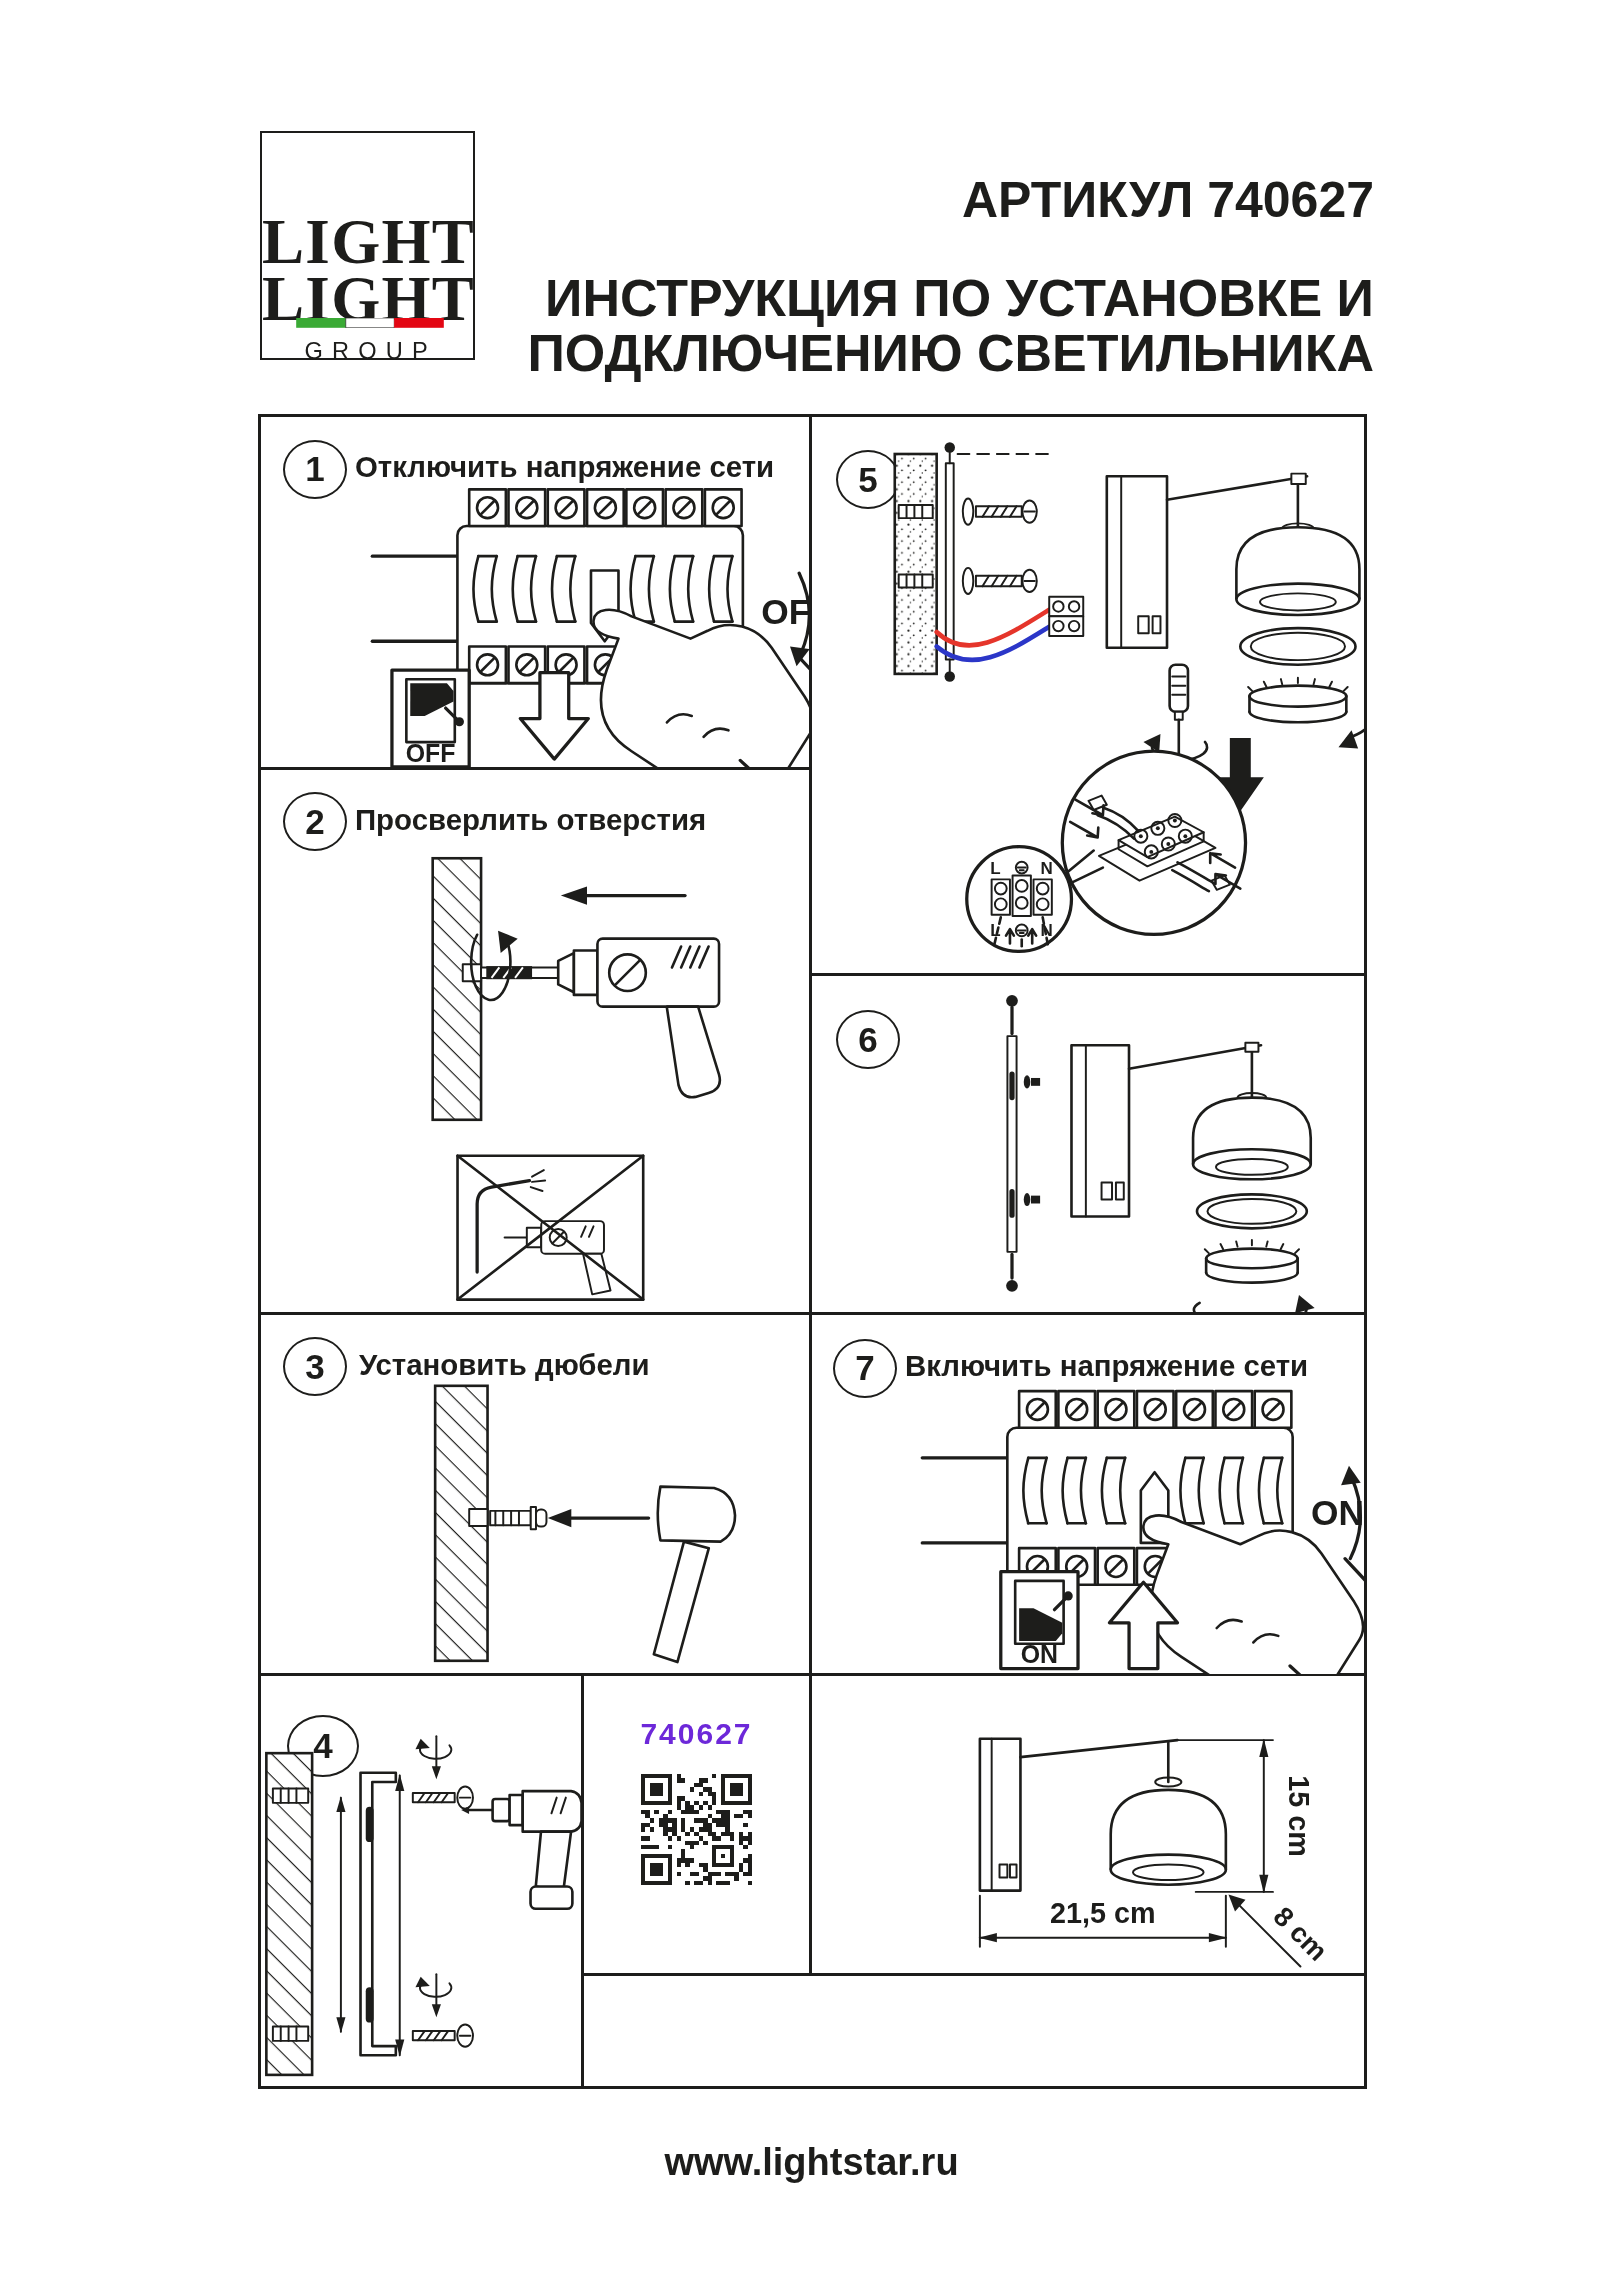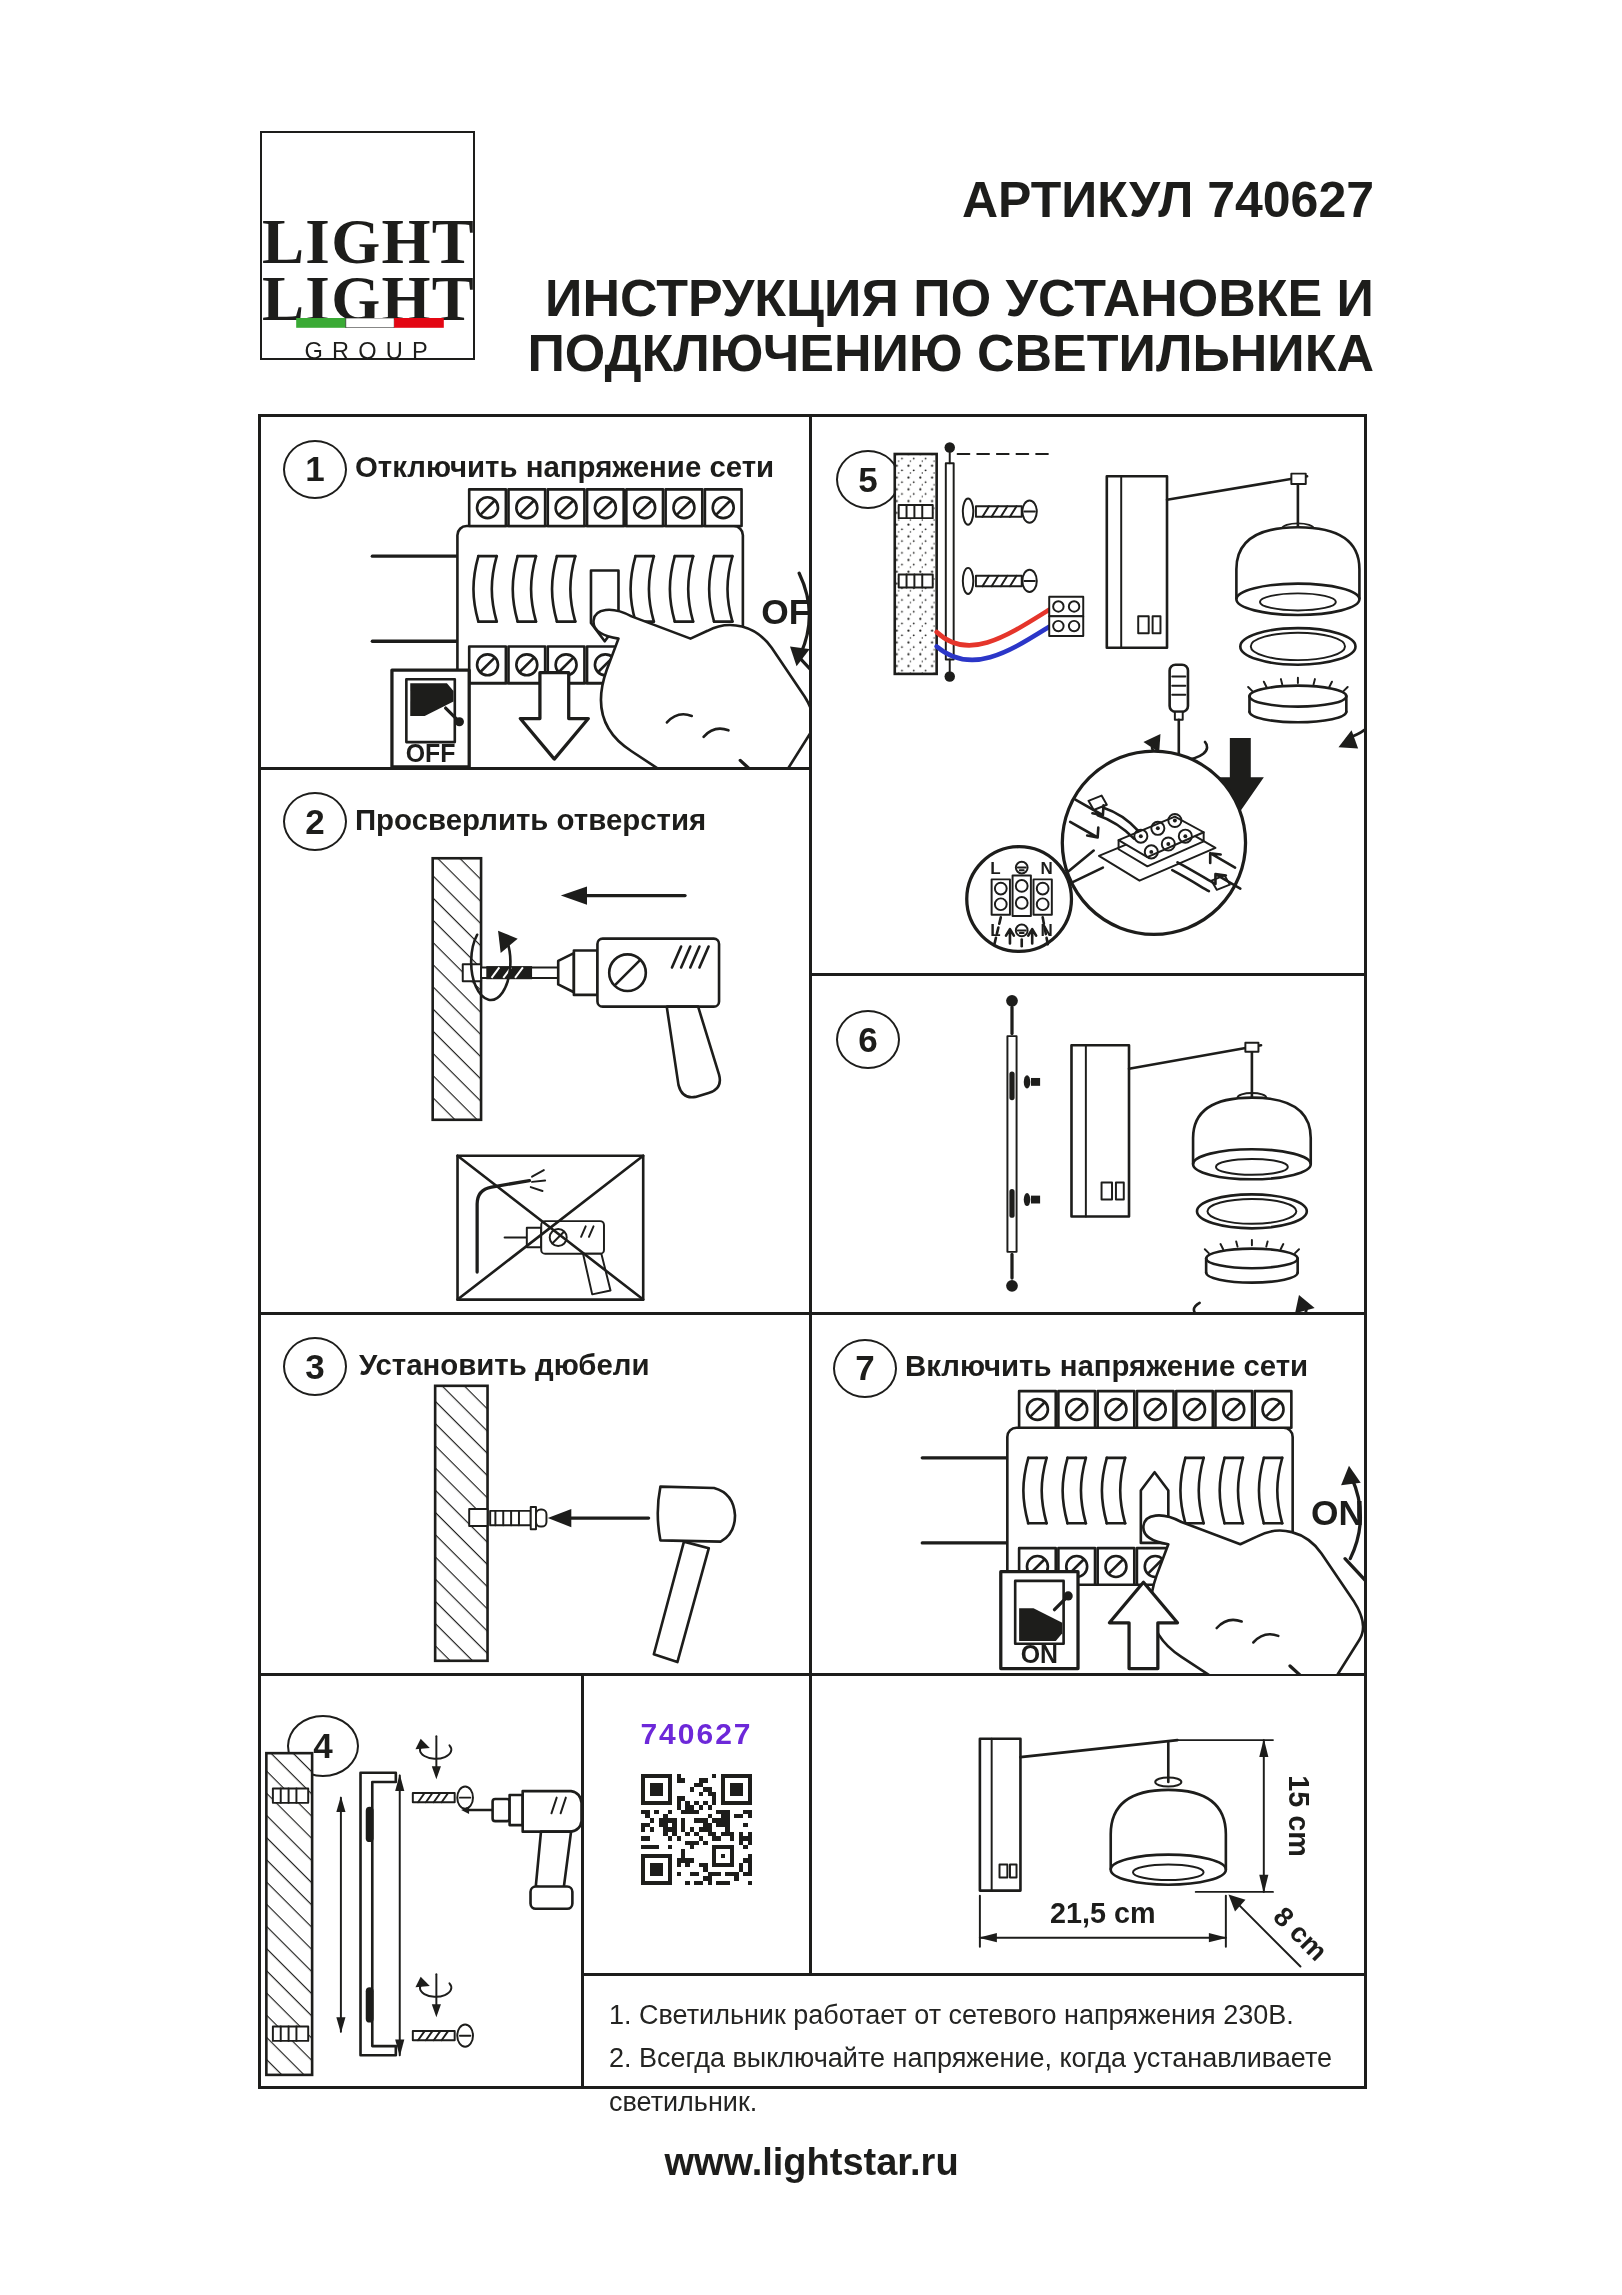--- a/index.html
+++ b/index.html
@@ -856,23 +856,17 @@
         <text class="t" x="446" y="378" font-size="44" text-anchor="middle">21,5 cm</text>
       </g>
       <g>
         <line class="s3" x1="644" y1="340" x2="748" y2="444"></line>
         <polygon class="blk" points="638,334 664,342 648,360"></polygon>
         <text class="t" font-size="42" text-anchor="middle" transform="translate(738,404) rotate(45)">8 cm</text>
       </g>
     </svg>
   </div>
 
-  <div class="cell" style="left:584px;top:1976px;width:781px;height:111px;">
-    <div class="notes">
-      <div>1. Светильник работает от сетевого напряжения 230В.</div>
-      <div>2. Всегда выключайте напряжение, когда устанавливаете светильник.</div>
-    </div>
-  </div>
 
   <div class="footer">www.lightstar.ru</div>
 
 </div>
 
 
 </body></html>

